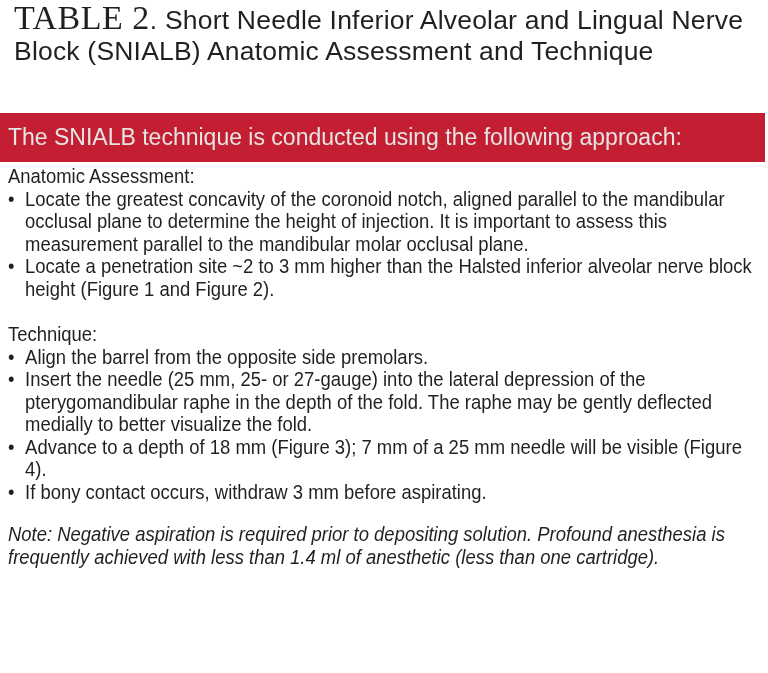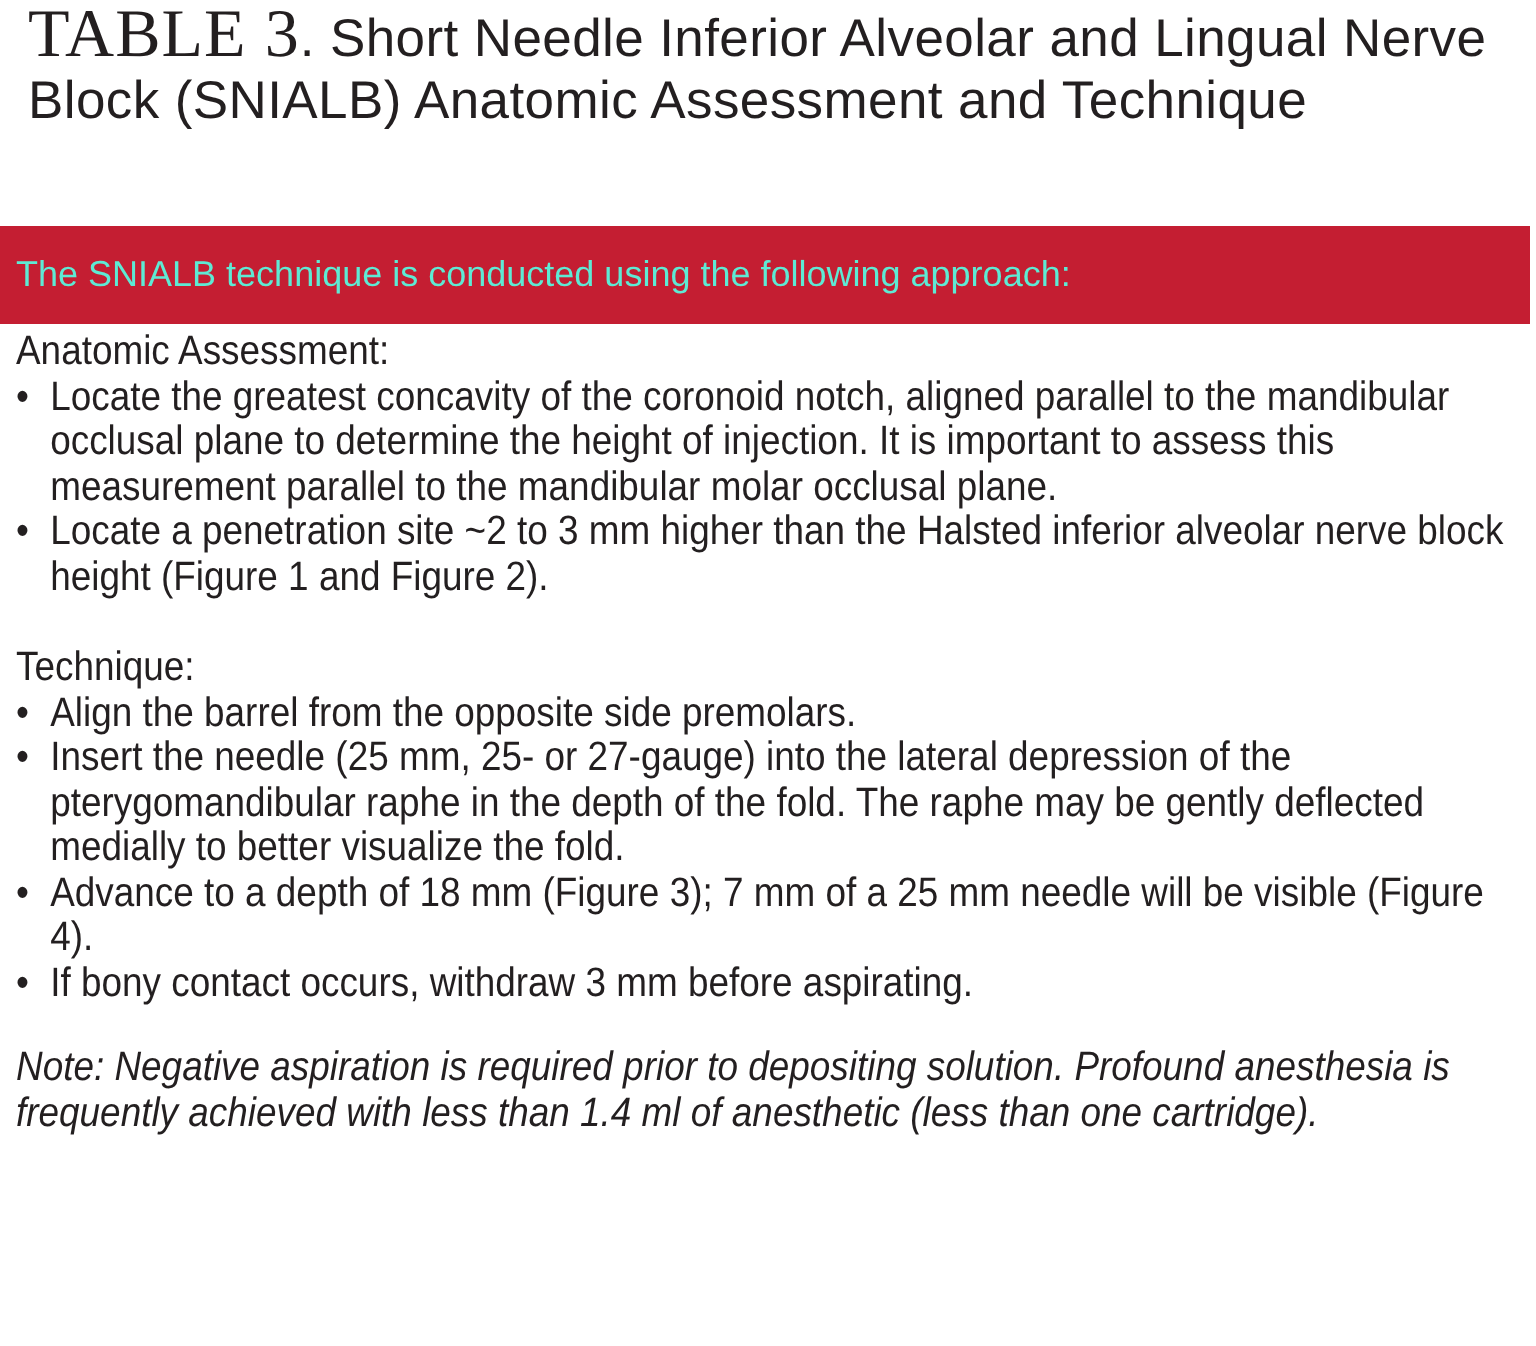--- a/index.html
+++ b/index.html
@@ -30,22 +30,22 @@
       letter-spacing: 0.5px;
       color: #231f20;
     }
     .banner {
       position: absolute;
       left: 0;
       top: 113px;
       width: 765px;
       height: 49px;
       background: #c41e32;
-      color: #5eead4;
-      font-size: 18px;
+      color: #e5e5e5;
+      font-size: 23px;
       line-height: 49px;
       padding-left: 8px;
       box-sizing: border-box;
       white-space: nowrap;
     }
     .content {
       position: absolute;
       left: 8px;
       top: 165px;
       width: 755px;
@@ -77,21 +77,21 @@
     }
     .note {
       font-style: italic;
       margin-top: 20px;
     }
   </style>
 </head>
 <body>
 
 <div class="title-block">
-  <span class="title-label">TABLE 3</span><span>.</span><span> Short Needle Inferior Alveolar and Lingual Nerve Block (SNIALB) Anatomic Assessment and Technique</span>
+  <span class="title-label">TABLE 2</span><span>.</span><span> Short Needle Inferior Alveolar and Lingual Nerve Block (SNIALB) Anatomic Assessment and Technique</span>
 </div>
 
 <div class="banner">
   <span>The SNIALB technique is conducted using the following approach:</span>
 </div>
 
 <div class="content">
   <div class="section">
     <p class="section-head">Anatomic Assessment:</p>
     <ul class="bullets">

